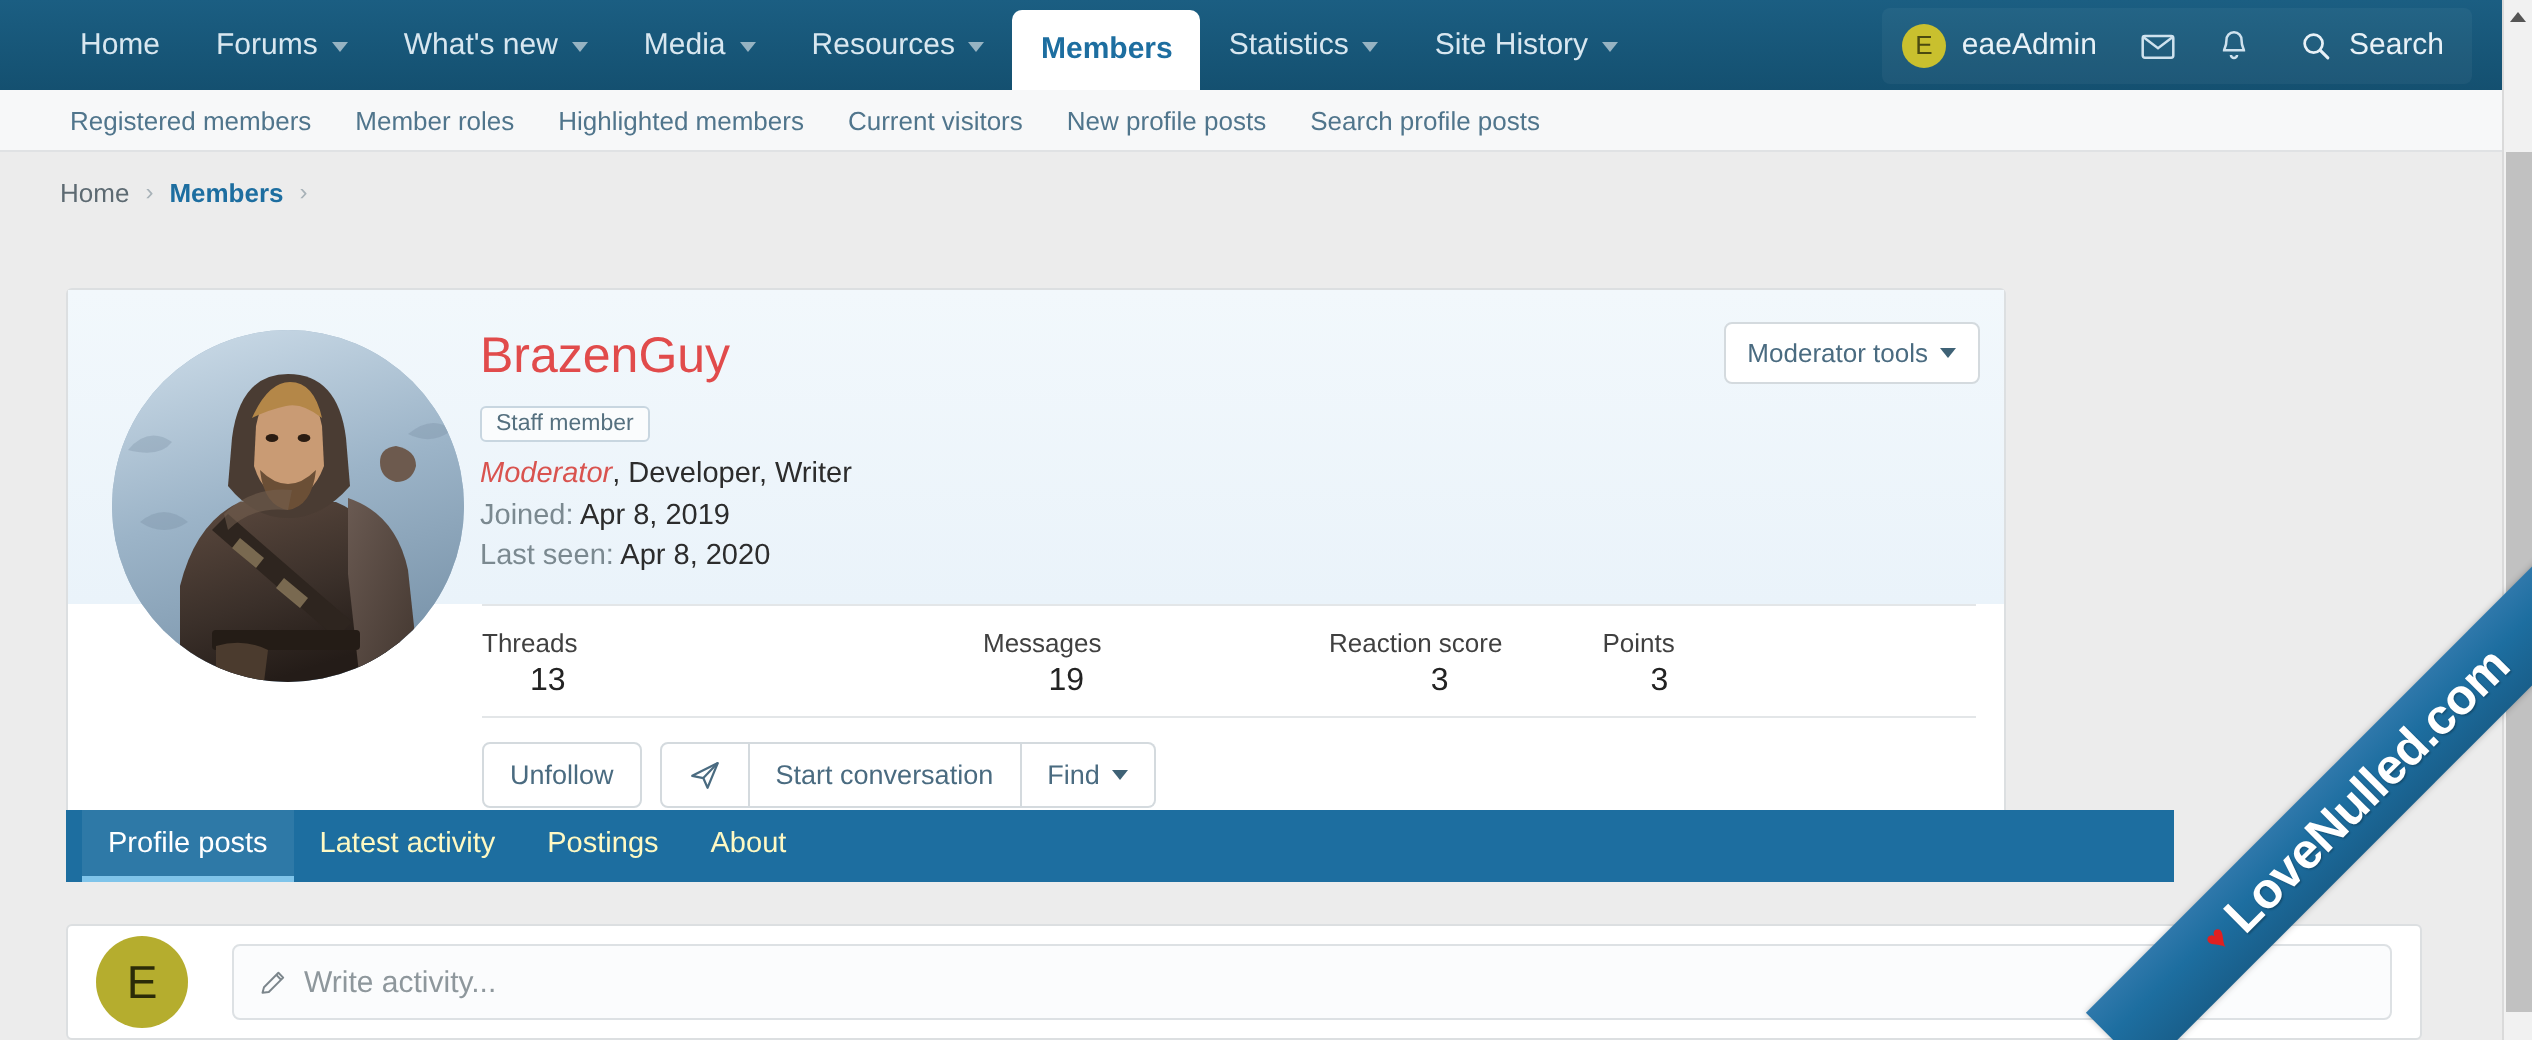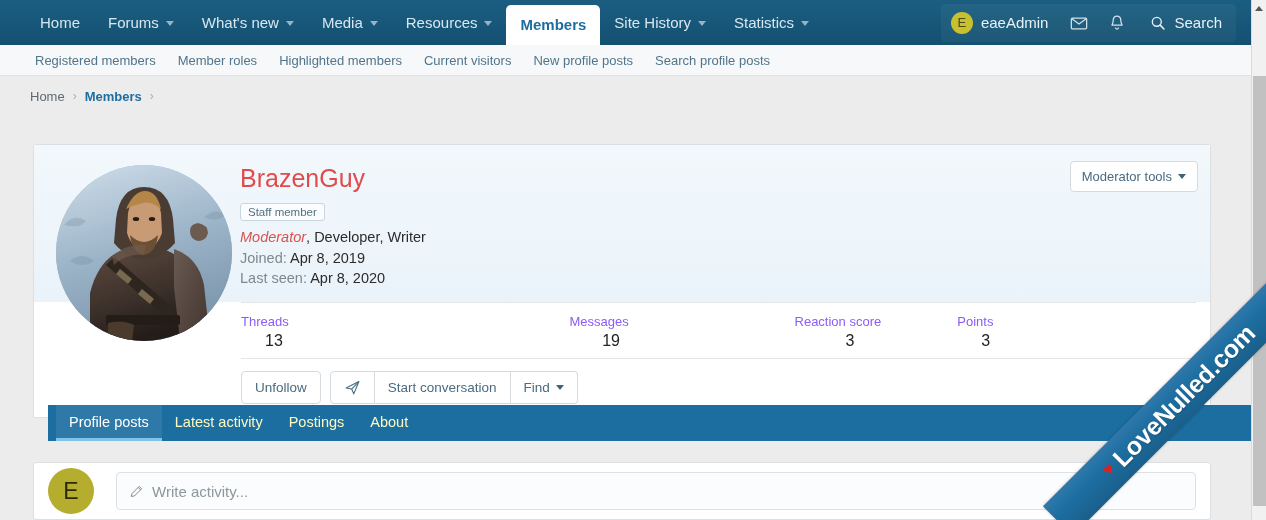--- a/index.html
+++ b/index.html
@@ -140,21 +140,21 @@
   .crumb { color: #5d6a72; cursor: pointer; }
   .crumb.cur { color: #1d6ea0; font-weight: bold; }
   .crumb-sep {
     color: #a8b2b8; font-size: 12px;
   }
 
   
   .card {
     position: absolute;
     left: 33px; top: 144px;
-    width: 1178px;
+    width: 970px;
     background: #fff;
     border: 1px solid #dcdfe1;
     border-radius: 3px 3px 0 0;
   }
   .card-top {
     display: flex;
     background: linear-gradient(#f2f8fc, #eaf3fa);
     padding: 12px 14px 12px 14px;
     min-height: 148px;
     position: relative;
@@ -216,21 +216,21 @@
   }
 
   
   .stats {
     display: flex;
     border-top: 1px solid #e3e6e8;
     margin: 0 14px 0 207px;
     padding: 11px 0 8px 0;
   }
   .stat { flex: 1; }
-  .stat-label { font-size: 13px; color: #8b5cf6; margin-bottom: 3px; }
+  .stat-label { font-size: 13px; color: #404040; margin-bottom: 3px; }
   .stat-value { font-size: 16px; color: #232323; margin-left: 24px; }
   .stat:nth-child(1) { text-align: left; }
   .stat:nth-child(2), .stat:nth-child(3) { text-align: center; }
   .stat:nth-child(4) { text-align: left; }
 
   
   .actions {
     border-top: 1px solid #e3e6e8;
     margin: 0 14px 0 207px;
     padding: 12px 0 13px 0;
@@ -250,27 +250,26 @@
   }
   .btn-group { display: flex; }
   .btn-group .btn { border-radius: 0; border-left-width: 0; }
   .btn-group .btn:first-child { border-radius: 4px 0 0 4px; border-left-width: 1px; }
   .btn-group .btn:last-child { border-radius: 0 4px 4px 0; }
 
   
   .tabs {
     position: absolute;
     left: 33px; top: 405px;
-    width: 1210px;
+    width: 1054px;
     height: 36px;
     background: #1d6ea0;
     display: flex;
     align-items: stretch;
     padding-left: 8px;
-    margin-left: 15px;
   }
   .tab {
     color: #fef9c3;
     font-size: 14.5px;
     padding: 0 13px;
     display: flex; align-items: center;
     cursor: pointer;
     border-bottom: 3px solid transparent;
   }
   .tab.active {
@@ -407,25 +406,25 @@
         <span class="caret"></span>
       </div>
       <div class="nav-item">
         <span>Resources</span>
         <span class="caret"></span>
       </div>
       <div class="nav-item active">
         <span>Members</span>
       </div>
       <div class="nav-item">
+        <span>Statistics</span>
+        <span class="caret"></span>
+      </div>
+      <div class="nav-item">
         <span>Site History</span>
-        <span class="caret"></span>
-      </div>
-      <div class="nav-item">
-        <span>Statistics</span>
         <span class="caret"></span>
       </div>
     </div>
 
     <div class="nav-right">
       <div class="visitor-panel">
         <div class="user-chip">
           <span class="mini-avatar">E</span>
           <span>eaeAdmin</span>
         </div>

